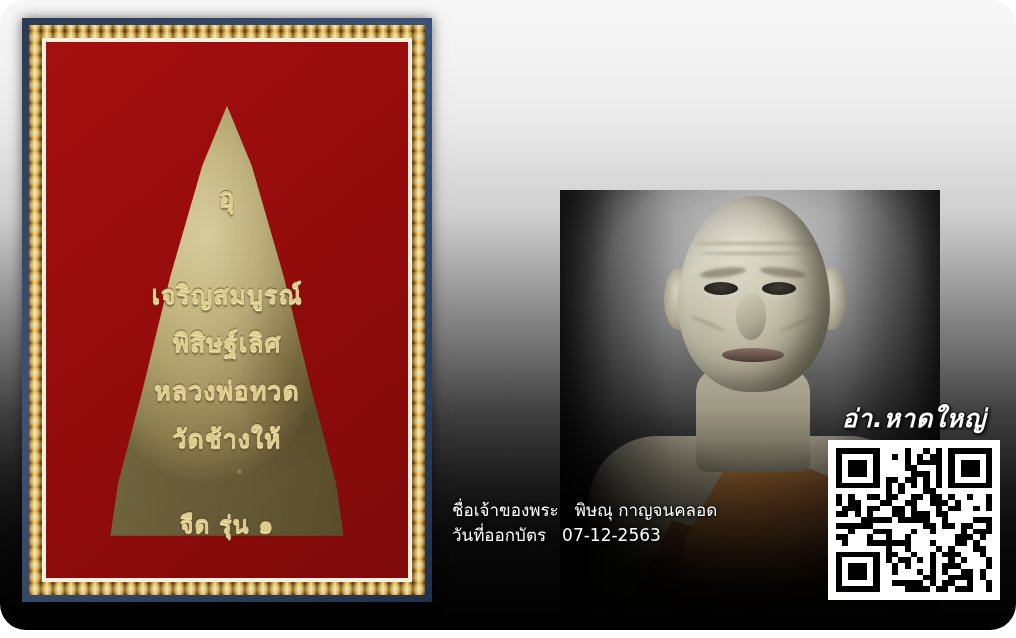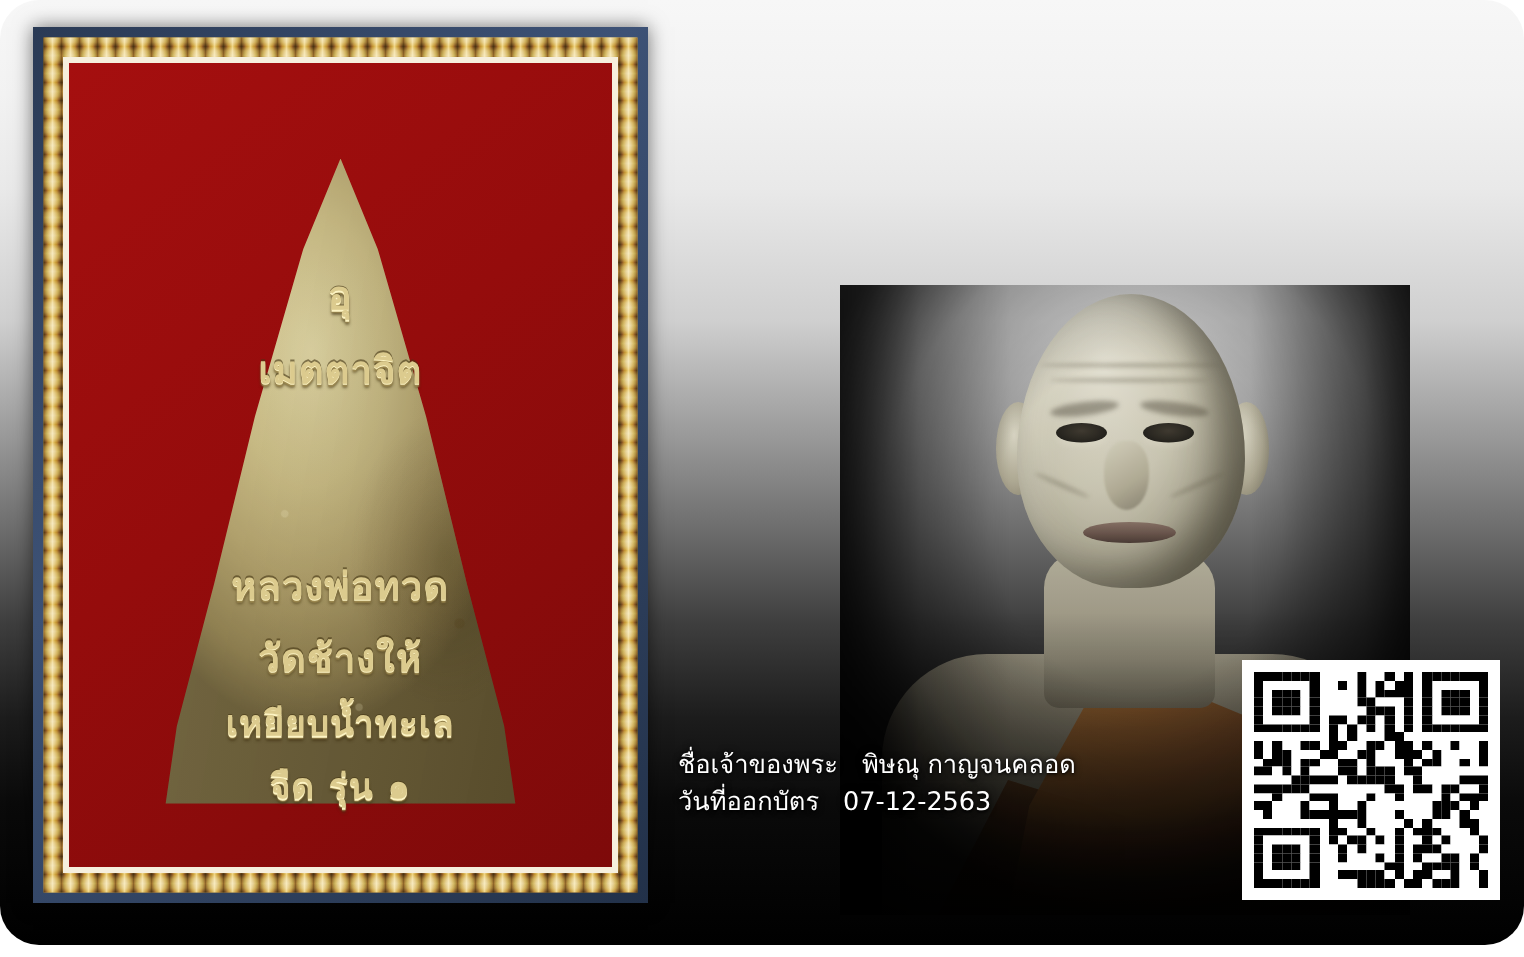--- a/index.html
+++ b/index.html
@@ -289,41 +289,42 @@
     </div>
 
     <div class="frame">
       <div class="frame-gold">
         <div class="frame-cream">
           <div class="mat">
             <div class="amulet">
               <div class="amulet-body"></div>
               <div class="amulet-tex"></div>
               <div class="insc i0">อุ</div>
-              <div class="insc i1">เมตตาจิต</div>
+              <div class="insc i2">เจริญสมบูรณ์</div>
+              <div class="insc i3">พิสิษฐ์เลิศ</div>
               <div class="insc i5">วัดช้างให้</div>
               <div class="insc i4">หลวงพ่อทวด</div>
-              <div class="insc i6">เหยียบน้ำทะเล</div>
               <div class="insc i7">จืด รุ่น ๑</div>
             </div>
           </div>
         </div>
       </div>
     </div>
 
 
     <div class="owner-block">
       <div class="owner-line">
         <span class="lbl">ชื่อเจ้าของพระ</span><span>พิษณุ กาญจนคลอด</span>
       </div>
       <div class="owner-line">
         <span class="lbl">วันที่ออกบัตร</span><span>07-12-2563</span>
       </div>
     </div>
 
+    <div class="watermark">อ่า.หาดใหญ่</div>
 
     <div class="qr-box">
       <div class="qr-grid" id="qr-grid">
           <i></i>
           <i></i>
           <i></i>
           <i></i>
           <i></i>
           <i></i>
           <i></i>

